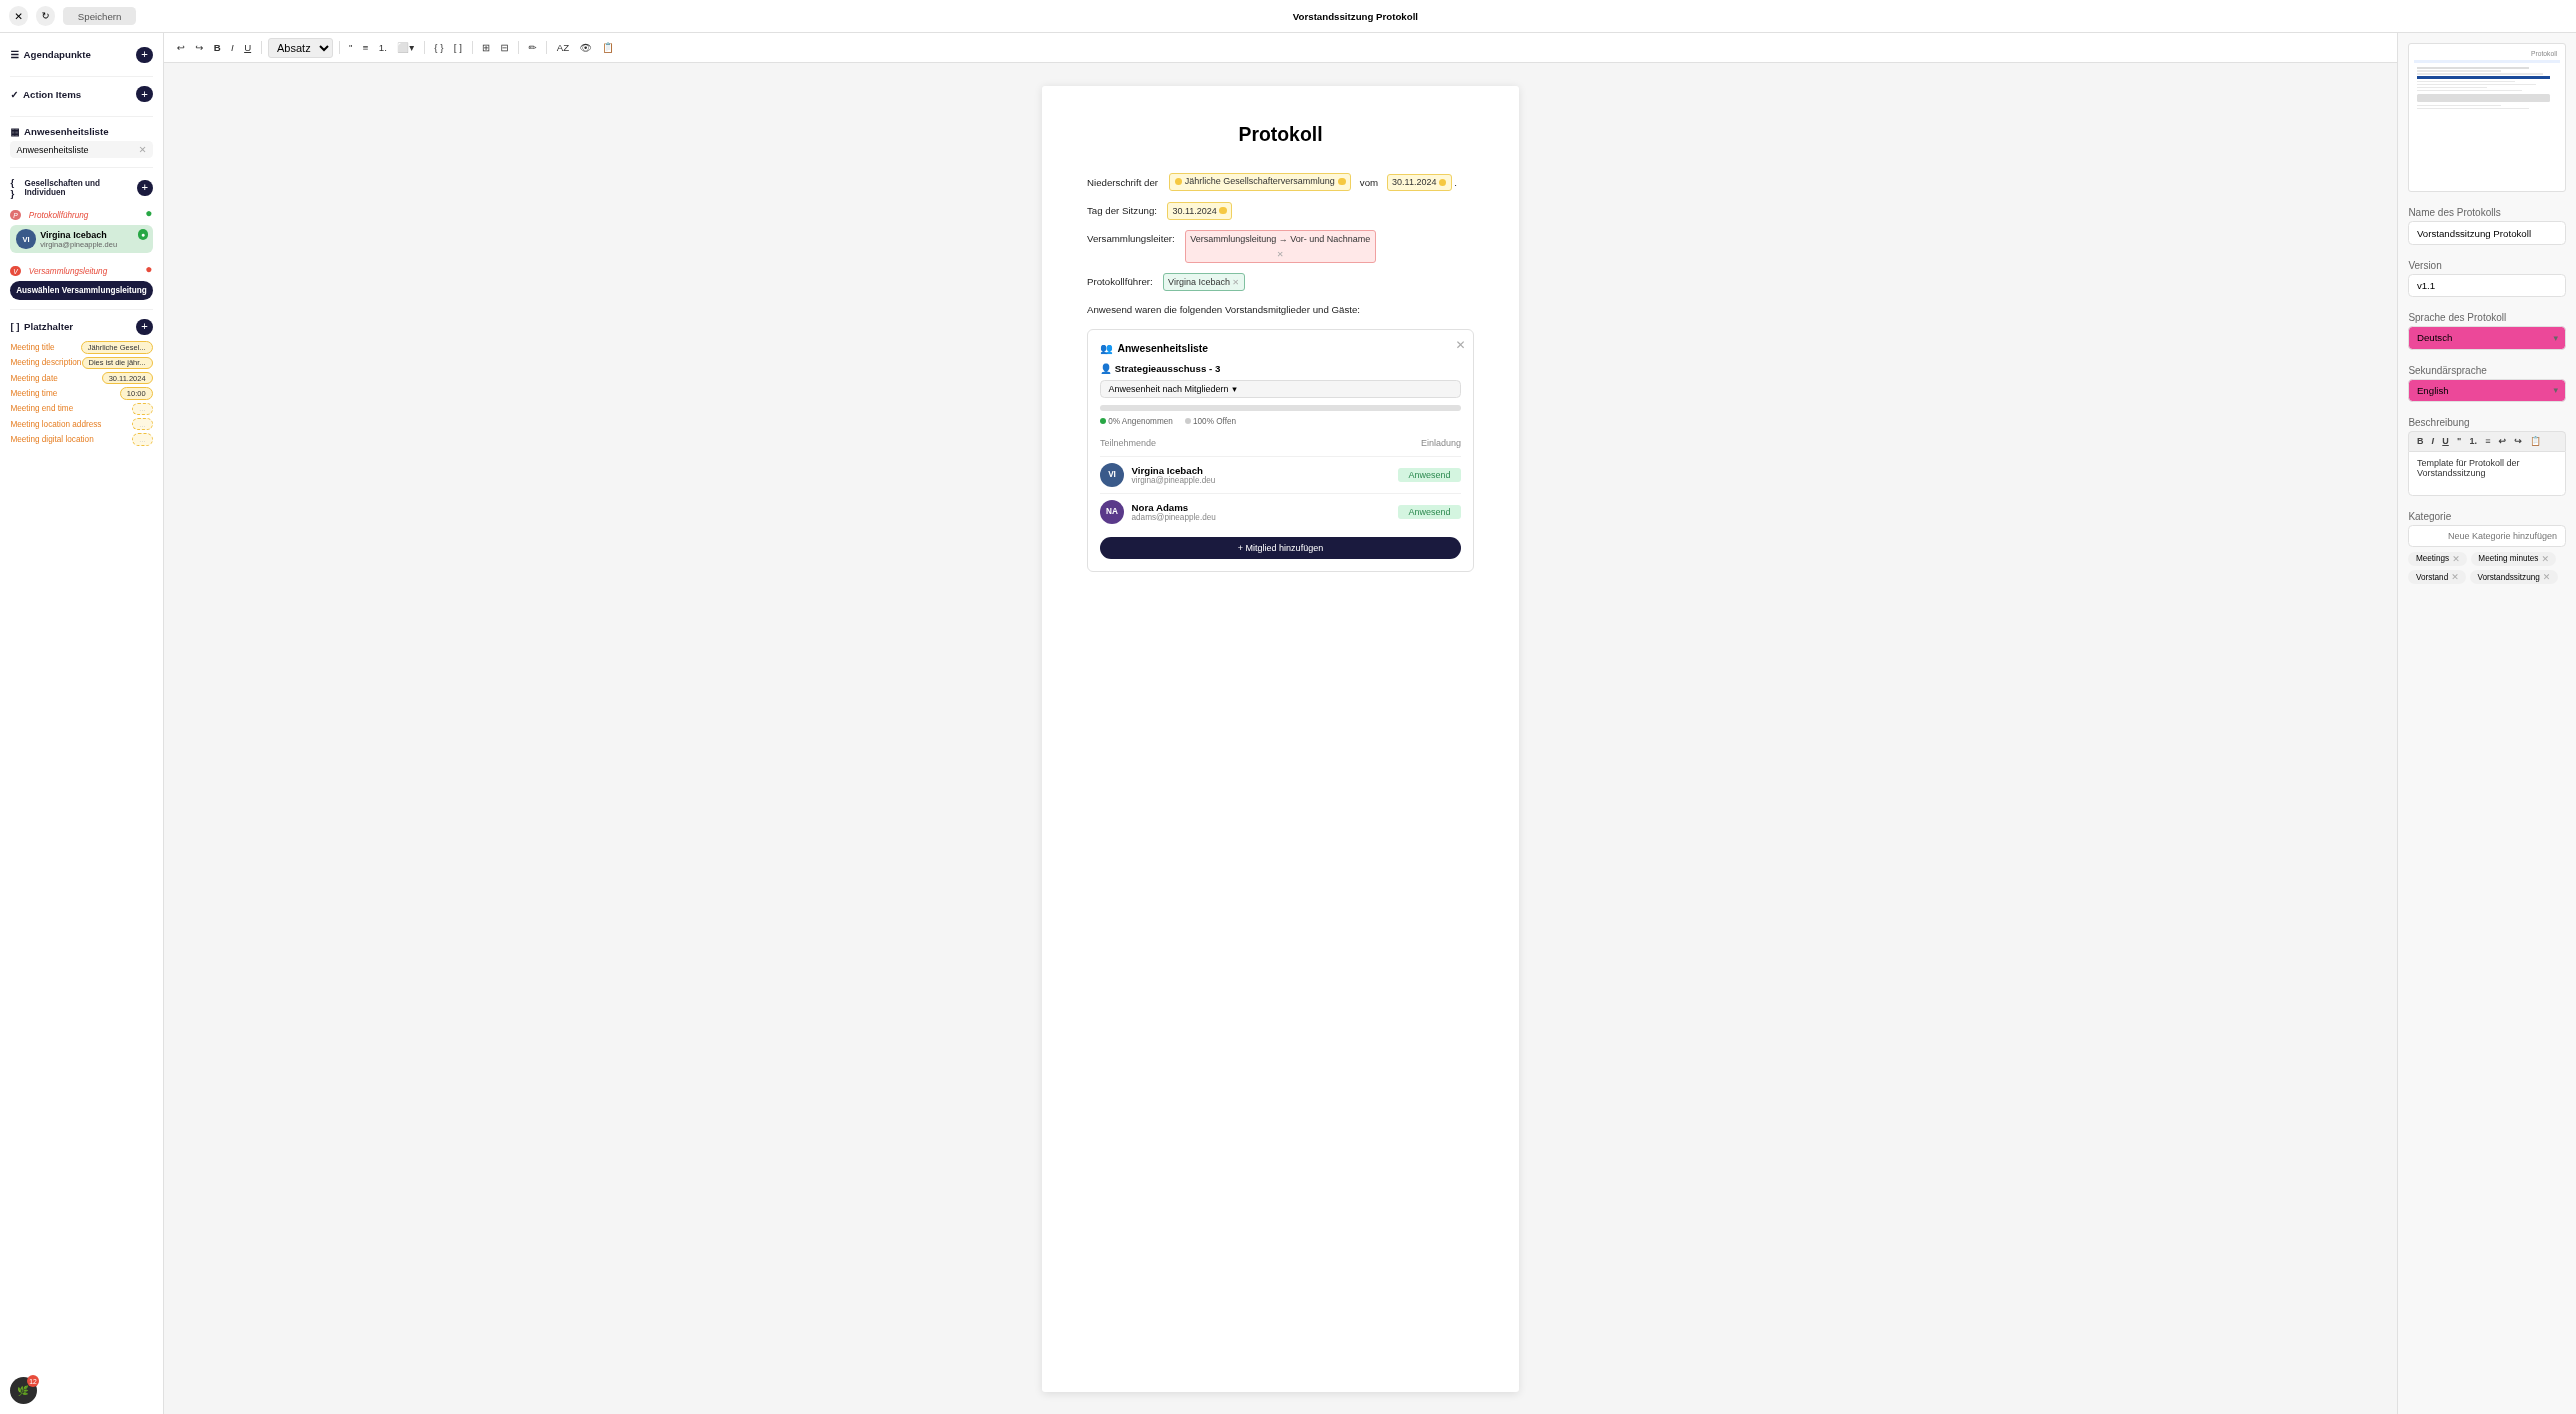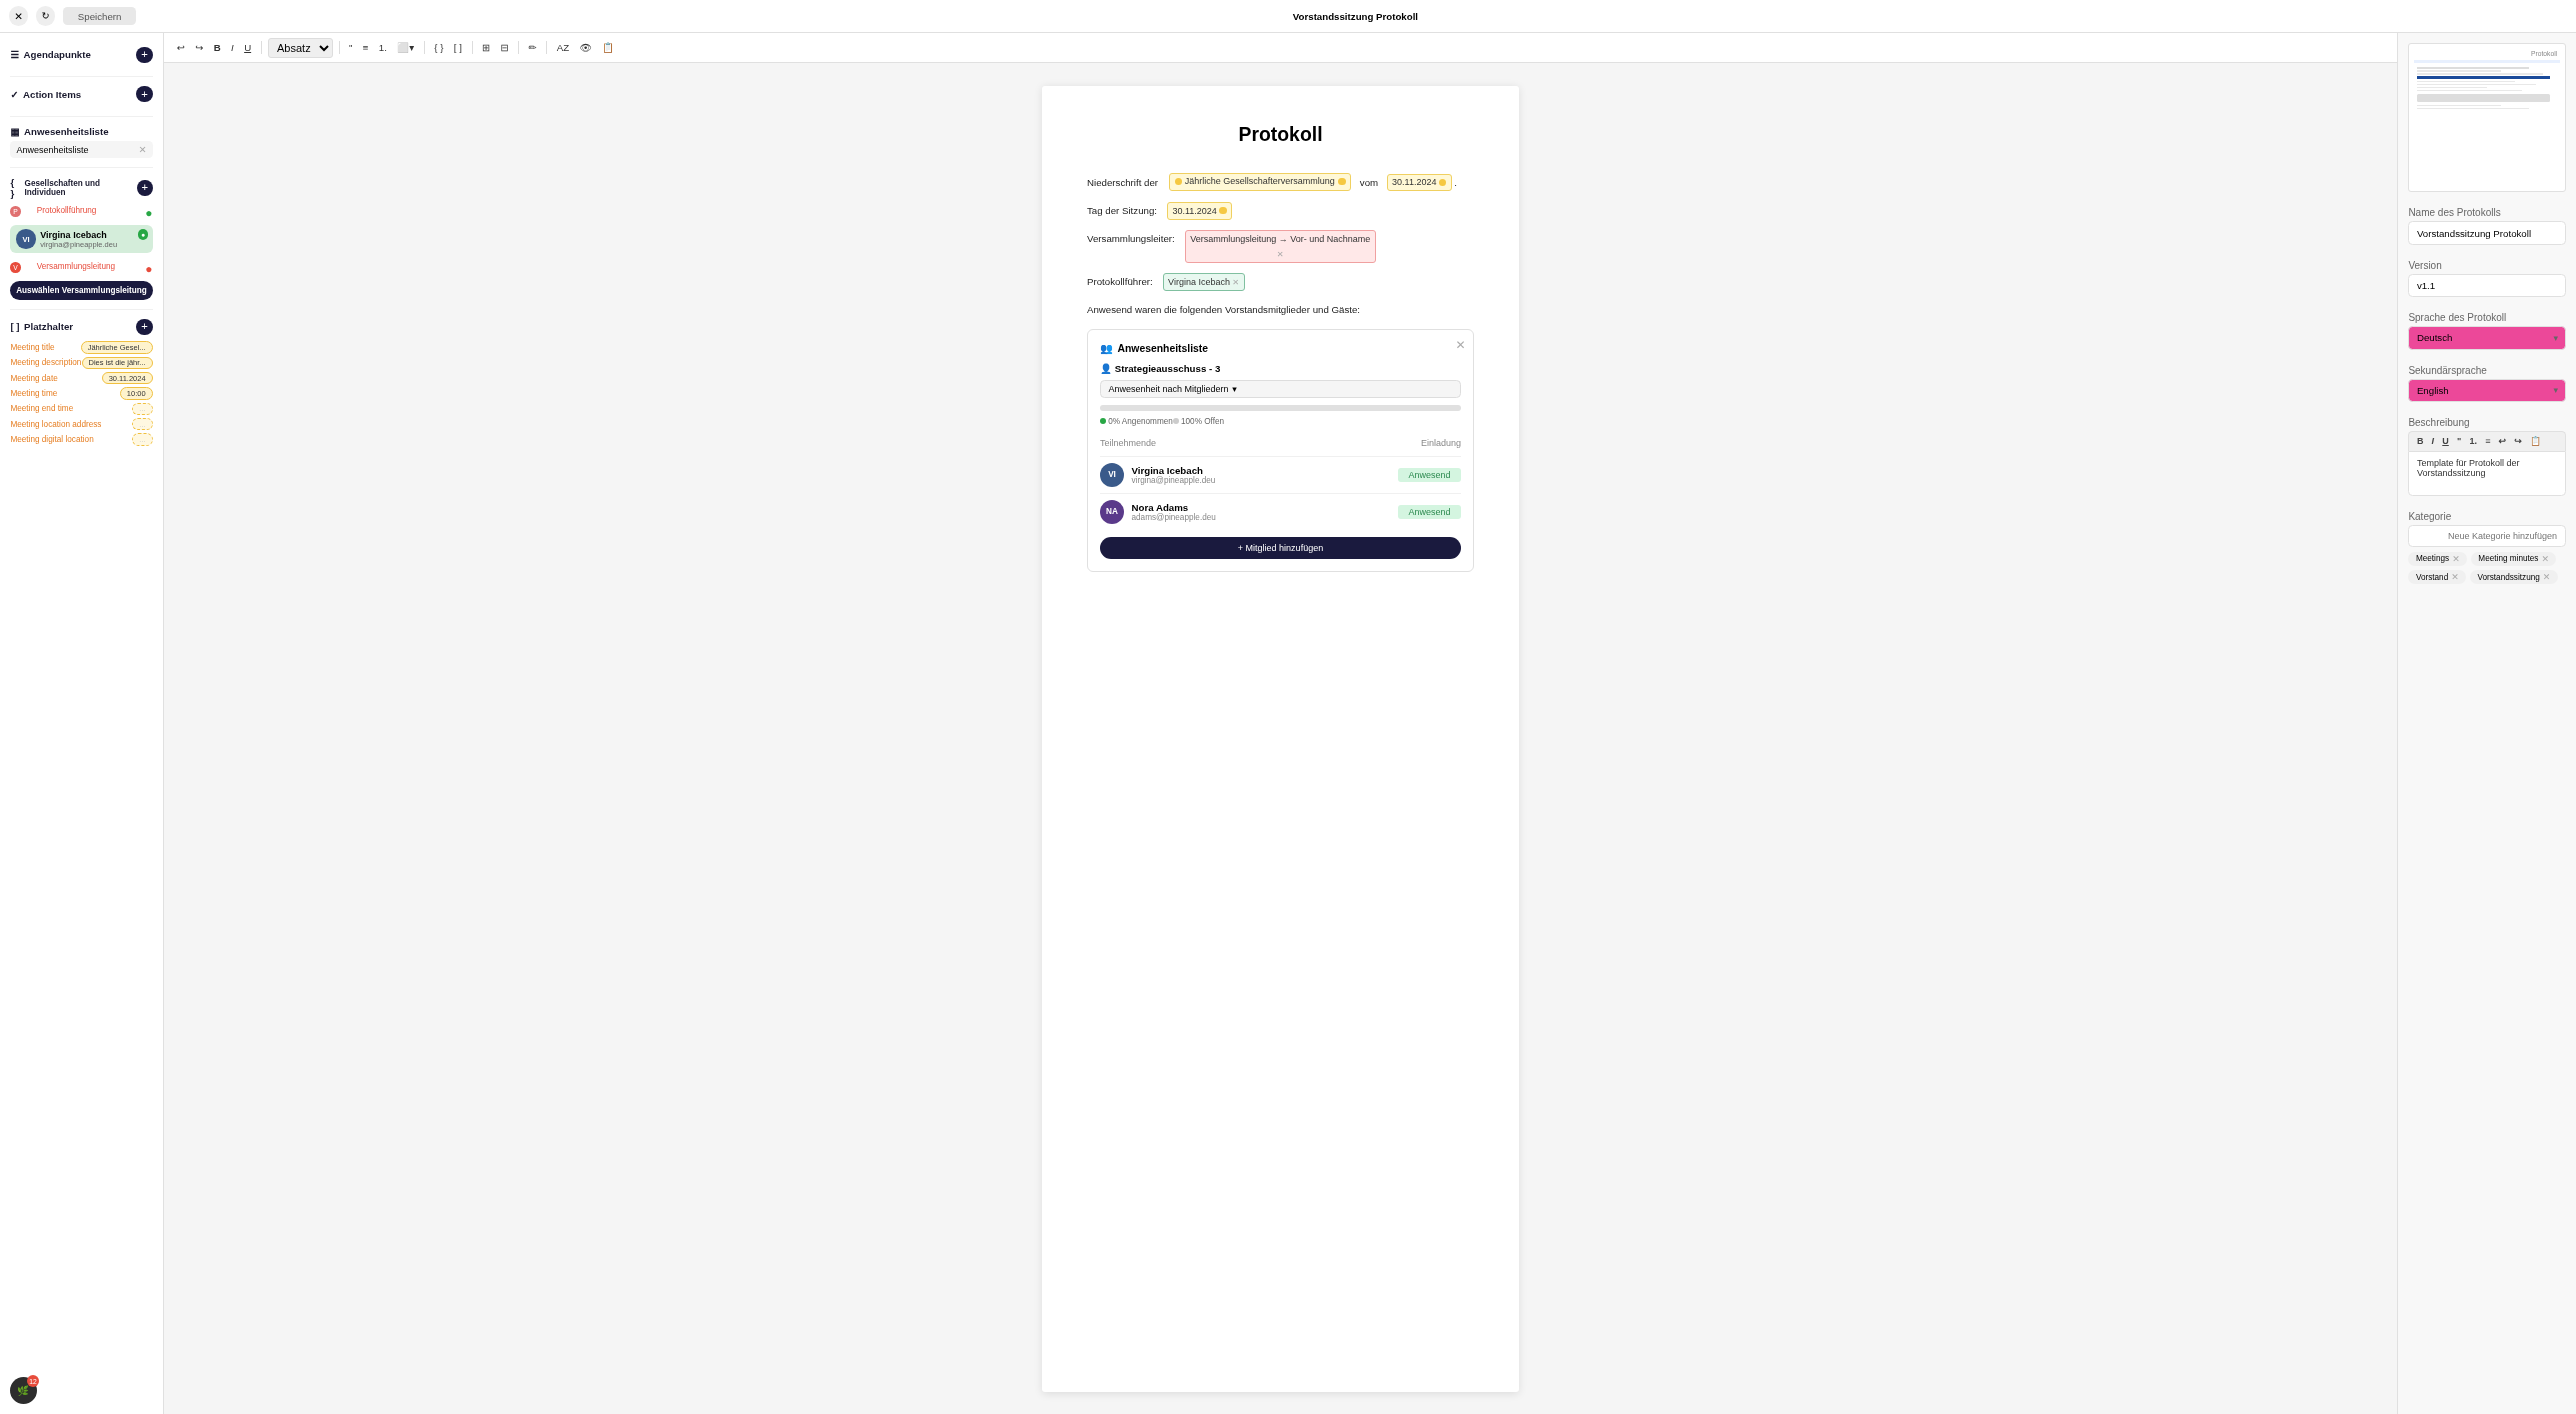--- a/index.html
+++ b/index.html
@@ -41,21 +41,21 @@
       display: flex; align-items: center; gap: 4.5px; background: #d4edda; border-radius: 6px;
       padding: 4.5px 6px; margin: 3px 0; position: relative;
     }
     .avatar-sm { width: 19.4px; height: 19.4px; border-radius: 50%; background: #3a5a8a; color: #fff; display: flex; align-items: center; justify-content: center; font-size: 7.5px; font-weight: 600; flex-shrink: 0; }
     .person-info { flex: 1; }
     .person-name { font-weight: 600; font-size: 9px; }
     .person-email { font-size: 7.5px; color: #666; }
     .person-badge-green { position: absolute; right: 4.5px; top: 4.5px; width: 10.4px; height: 10.4px; border-radius: 50%; background: #28a745; display: flex; align-items: center; justify-content: center; font-size: 6.7px; color: #fff; }
 
     
-    .role-header { display: flex; align-items: flex-start; gap: 16px; font-size: 8.2px; color: #e74c3c; padding: 3px 0 1.5px 0; font-weight: 500; }
+    .role-header { display: flex; align-items: flex-end; gap: 8px; font-size: 8.2px; color: #e74c3c; padding: 3px 0 1.5px 0; font-weight: 500; font-style: italic; }
     .role-badge-red { width: 10.4px; height: 10.4px; border-radius: 50%; background: #e74c3c; display: flex; align-items: center; justify-content: center; font-size: 6.7px; color: #fff; }
     .select-btn {
       width: 100%; background: #1a1a3e; color: #fff; border: none; border-radius: 15px;
       padding: 5.2px; font-size: 8.2px; cursor: pointer; margin-top: 3px; font-weight: 600;
     }
 
     
     .placeholder-list { font-size: 8.2px; }
     .placeholder-row { display: flex; align-items: center; justify-content: space-between; padding: 1.5px 0; }
     .placeholder-label { color: #e67e22; }
@@ -88,21 +88,21 @@
     .tag-pill-green { background: #e8f8f0; border: 0.7px solid #80c0a0; border-radius: 3px; padding: 0.7px 4.5px; font-size: 9px; color: #333; display: inline-flex; align-items: center; gap: 2.2px; }
     .tag-x-sm { color: #aaa; font-size: 8.2px; cursor: pointer; }
 
     
     .attendance-block { border: 0.7px solid #e0e0e0; border-radius: 6px; padding: 12px; margin: 12px 0; position: relative; }
     .attendance-close { position: absolute; top: 7.5px; right: 7.5px; cursor: pointer; color: #aaa; font-size: 12px; }
     .attendance-title { font-weight: 700; font-size: 10.4px; margin-bottom: 7.5px; display: flex; align-items: center; gap: 4.5px; }
     .dropdown-btn { display: flex; align-items: center; gap: 3.7px; background: #f5f5f5; border: 0.7px solid #ddd; border-radius: 4.5px; padding: 3px 7.5px; font-size: 9px; cursor: pointer; margin-bottom: 7.5px; }
     .progress-bar-wrap { background: #e0e0e0; border-radius: 7.5px; height: 6px; margin-bottom: 6px; }
     .progress-bar-fill { background: #28a745; height: 6px; border-radius: 7.5px; }
-    .attendance-stats { display: flex; font-size: 8.2px; color: #666; margin-bottom: 9px; }
+    .attendance-stats { display: flex; gap: 12px; font-size: 8.2px; color: #666; margin-bottom: 9px; }
     .stat-dot-green { width: 6px; height: 6px; border-radius: 50%; background: #28a745; display: inline-block; margin-right: 2.2px; }
     .stat-dot-gray { width: 6px; height: 6px; border-radius: 50%; background: #ccc; display: inline-block; margin-right: 2.2px; }
 
     .att-table { width: 100%; }
     .att-thead { display: flex; justify-content: space-between; padding: 3px 0; color: #888; font-size: 9px; margin-bottom: 4.5px; }
     .att-row { display: flex; align-items: center; padding: 6px 0; border-top: 0.7px solid #f0f0f0; }
     .att-avatar { width: 24px; height: 24px; border-radius: 50%; background: #3a5a8a; color: #fff; display: flex; align-items: center; justify-content: center; font-size: 8.2px; font-weight: 700; flex-shrink: 0; margin-right: 7.5px; }
     .att-name { font-weight: 600; font-size: 9.7px; }
     .att-email { font-size: 8.2px; color: #888; }
     .att-status { margin-left: auto; }

